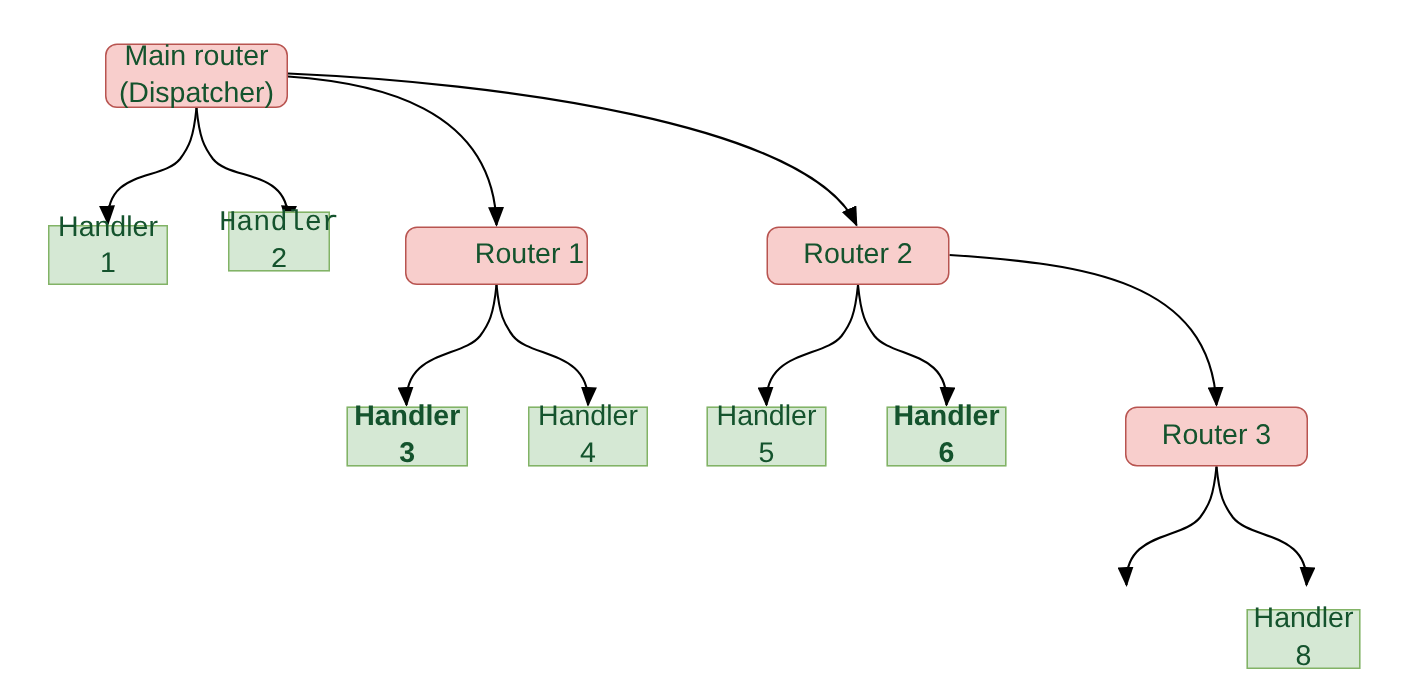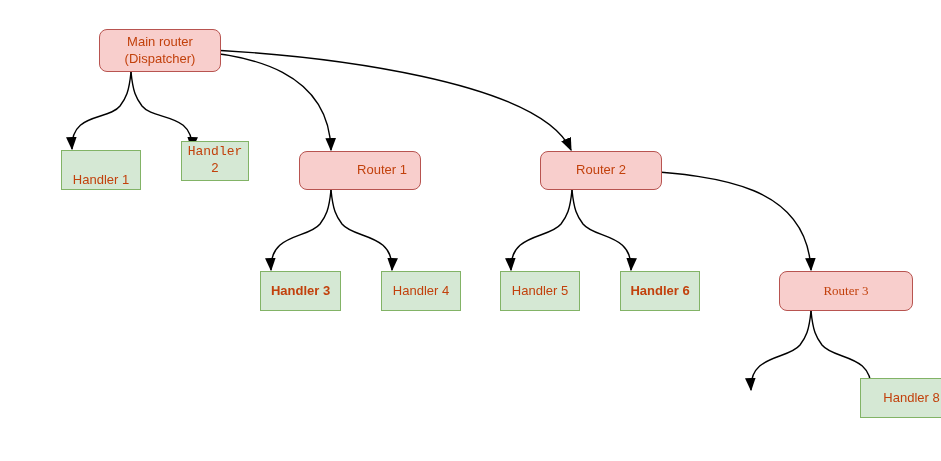--- a/index.html
+++ b/index.html
@@ -27,24 +27,23 @@
     stroke: #000000;
     stroke-width: 1.4;
   }
   .node {
     position: absolute;
     box-sizing: border-box;
     display: flex;
     align-items: center;
     justify-content: center;
     text-align: center;
-    font-size: 13px;
-    color: #c2410c;
+    font-size: 19px;
+    color: #14532d;
     line-height: 1.3;
-    margin-left: 29px;
   }
   .router {
     background: #f8cecc;
     border: 1.3px solid #b85450;
     border-radius: 8px;
   }
   .handler {
     background: #d5e8d4;
     border: 1.3px solid #82b366;
   }
@@ -112,22 +111,22 @@
   </div>
 
   <div class="node handler" style="left:471px; top:271px; width:80px; height:40px;">
     <span>Handler 5</span>
   </div>
 
   <div class="node handler" style="left:591px; top:271px; width:80px; height:40px;font-weight:bold;">
     <span>Handler 6</span>
   </div>
 
-  <div class="node router" style="left:750px; top:271px; width:134px; height:40px;font-family:Liberation Serif, serif;">
+  <div class="node router" style="left:750px; top:271px; width:122px; height:40px;">
     <span>Router 3</span>
   </div>
 
 
-  <div class="node handler" style="left:831px; top:378px; width:103px; height:40px;">
+  <div class="node handler" style="left:831px; top:406px; width:76px; height:40px;">
     <span>Handler 8</span>
   </div>
 
 </div>
 
 </body></html>

